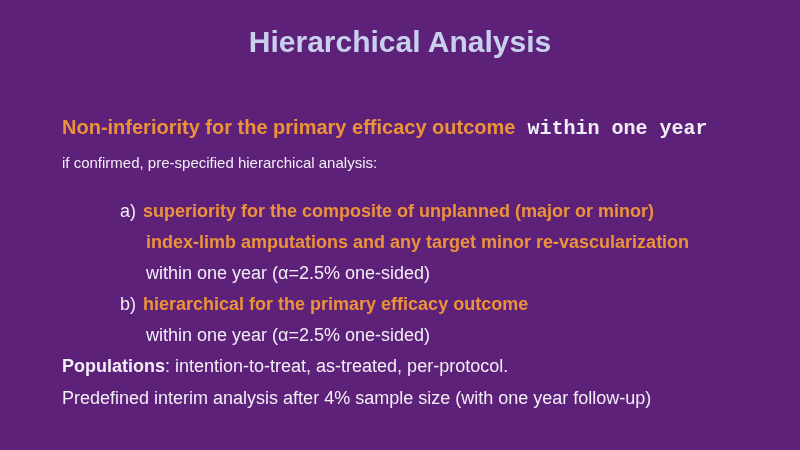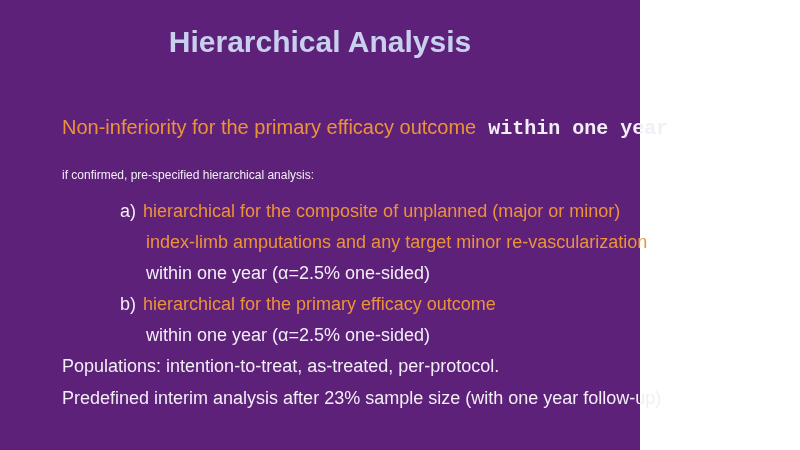--- a/index.html
+++ b/index.html
@@ -3,44 +3,44 @@
 <meta charset="utf-8">
 <style>
   html, body { margin: 0; padding: 0; }
   body {
     width: 800px; height: 450px;
     font-family: "Liberation Sans", sans-serif;
     overflow: hidden;
   }
   .slide {
     position: relative;
-    width: 640px; height: 450px;
+    width: 800px; height: 450px;
     background: var(--background, #5E2179);
   }
   .line { position: absolute; white-space: nowrap; line-height: 1.15; }
 
   .title {
     position: absolute;
     left: 0; right: 0; top: 25px;
     margin: 0;
     text-align: center;
     font-size: 30px;
     font-weight: bold;
     letter-spacing: 0px;
     color: var(--title-text, #C8D0EE);
   }
 
   .body-white  { color: var(--body-text, #F2EEF6); font-size: 18px; }
-  .emph-orange { color: var(--accent-orange, #EC9339); font-weight: normal; text-align: right; }
-  .bold        { font-weight: normal; }
+  .emph-orange { color: var(--accent-orange, #EC9339); font-weight: bold; text-align: right; }
+  .bold        { font-weight: bold; }
 
   .headline { left: 62px; top: 116px; font-size: 20px; }
   .headline .suffix { color: var(--body-text, #F2EEF6); font-weight: bold; font-family: Liberation Mono, monospace; }
 
-  .intro { left: 62px; top: 169px; font-size: 12px; color: var(--body-text, #F2EEF6); }
+  .intro { left: 62px; top: 154px; font-size: 15px; color: var(--body-text, #F2EEF6); }
 
   .list-line   { font-size: 18px; }
   .marker      { color: var(--body-text, #F2EEF6); margin-right: 7px; }
   .indent-1    { left: 120px; }
   .indent-2    { left: 146px; }
 
   .item-a-1    { top: 201px; }
   .item-a-2    { top: 232px; }
   .item-a-3    { top: 263px; }
   .item-b-1    { top: 294px; }
@@ -56,34 +56,34 @@
 
   <h1 class="title">Hierarchical Analysis</h1>
 
   <div class="line headline">
     <span class="emph-orange">Non-inferiority for the primary efficacy outcome</span><span class="suffix"> within one year</span>
   </div>
 
   <div class="line intro">if confirmed, pre-specified hierarchical analysis:</div>
 
   <div class="line list-line indent-1 item-a-1">
-    <span class="marker">a)</span><span class="emph-orange">hierarchical for the composite of unplanned (major or minor)</span>
+    <span class="marker">a)</span><span class="emph-orange">superiority for the composite of unplanned (major or minor)</span>
   </div>
 
   <div class="line list-line indent-2 item-a-2">
     <span class="emph-orange">index-limb amputations and any target minor re-vascularization</span>
   </div>
 
   <div class="line list-line indent-2 item-a-3 body-white">within one year (α=2.5% one-sided)</div>
 
   <div class="line list-line indent-1 item-b-1">
     <span class="marker">b)</span><span class="emph-orange">hierarchical for the primary efficacy outcome</span>
   </div>
 
   <div class="line list-line indent-2 item-b-2 body-white">within one year (α=2.5% one-sided)</div>
 
   <div class="line populations">
     <span class="body-white bold">Populations</span><span class="body-white">: intention-to-treat, as-treated, per-protocol.</span>
   </div>
 
-  <div class="line interim body-white">Predefined interim analysis after 23% sample size (with one year follow-up)</div>
+  <div class="line interim body-white">Predefined interim analysis after 4% sample size (with one year follow-up)</div>
 
 </div>
 
 </body></html>

